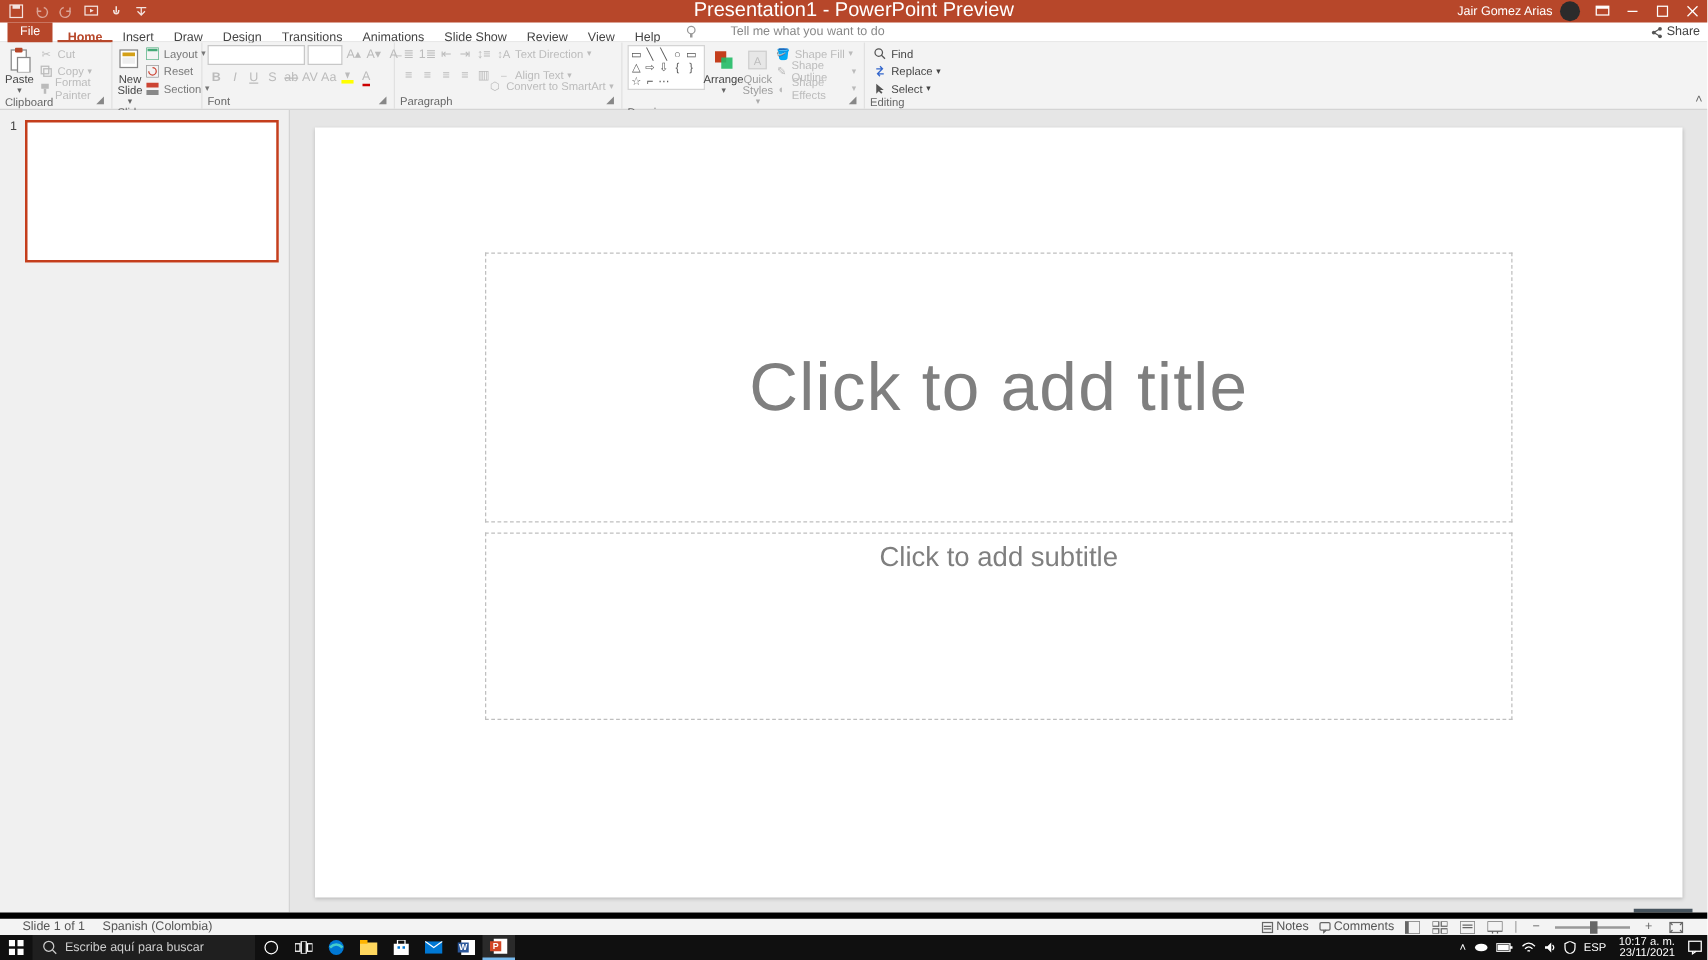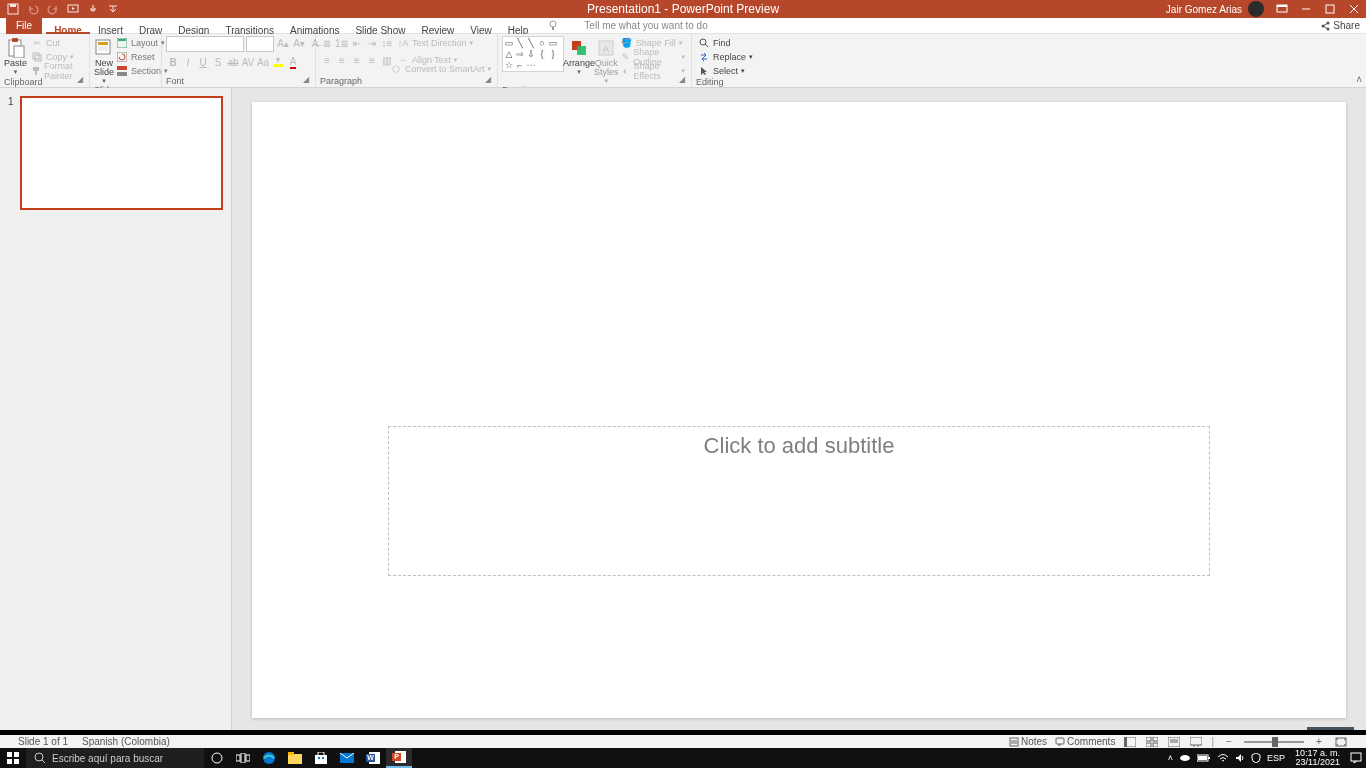--- a/index.html
+++ b/index.html
@@ -2,21 +2,21 @@
 <html><head>
 <meta charset="utf-8">
 <style>
 * { margin: 0; padding: 0; box-sizing: border-box; font-family: "Segoe UI", Arial, sans-serif; }
 body { width: 1366px; height: 768px; overflow: hidden; background: #fff; position: relative; }
 
 
 .titlebar { height: 18px; background: #b7472a; display: flex; align-items: center; color: #fff; font-size: 10px; position: relative; }
 .titlebar .qat { display: flex; align-items: center; gap: 6px; padding-left: 6px; }
 .titlebar .qat-icon { width: 14px; height: 14px; display: flex; align-items: center; justify-content: center; opacity: 0.85; }
-.titlebar .title { position: absolute; left: 50%; transform: translateX(-50%); font-size: 12px; text-align: right; }
+.titlebar .title { position: absolute; left: 50%; transform: translateX(-50%); font-size: 16px; text-align: right; }
 .titlebar .right { position: absolute; right: 0; display: flex; align-items: center; height: 100%; }
 .titlebar .user { font-size: 10px; margin-right: 6px; }
 .titlebar .avatar { width: 16px; height: 16px; border-radius: 50%; background: #2b2b2b; margin-right: 6px; }
 .titlebar .win-btn { width: 24px; height: 100%; display: flex; align-items: center; justify-content: center; }
 
 
 .menubar { height: 16px; background: #fff; display: flex; align-items: center; padding-left: 6px; border-bottom: 1px solid #e1e1e1; }
 .menubar .file-tab { background: #b7472a; color: #fff; padding: 1px 10px; font-size: 10px; height: 16px; line-height: 14px; margin-right: 4px; }
 .menubar .tab { padding: 6px 8px; font-size: 10px; color: #444; height: 16px; line-height: 14px; }
 .menubar .tab.active { color: #b7472a; border-bottom: 2px solid #b7472a; font-weight: 600; }
@@ -453,20 +453,23 @@
 
 <div class="workspace">
   <div class="thumb-panel">
     <div class="thumb-item">
       <div class="thumb-num">1</div>
       <div class="thumb"></div>
     </div>
   </div>
   <div class="slide-area">
     <div class="slide">
+      <div class="title-ph">
+        <span class="txt">Click to add title</span>
+      </div>
       <div class="subtitle-ph">
         <span class="txt">Click to add subtitle</span>
       </div>
     </div>
   </div>
 </div>
 
 <div class="watermark">JGAITPro</div>
 
 <div class="statusbar">

